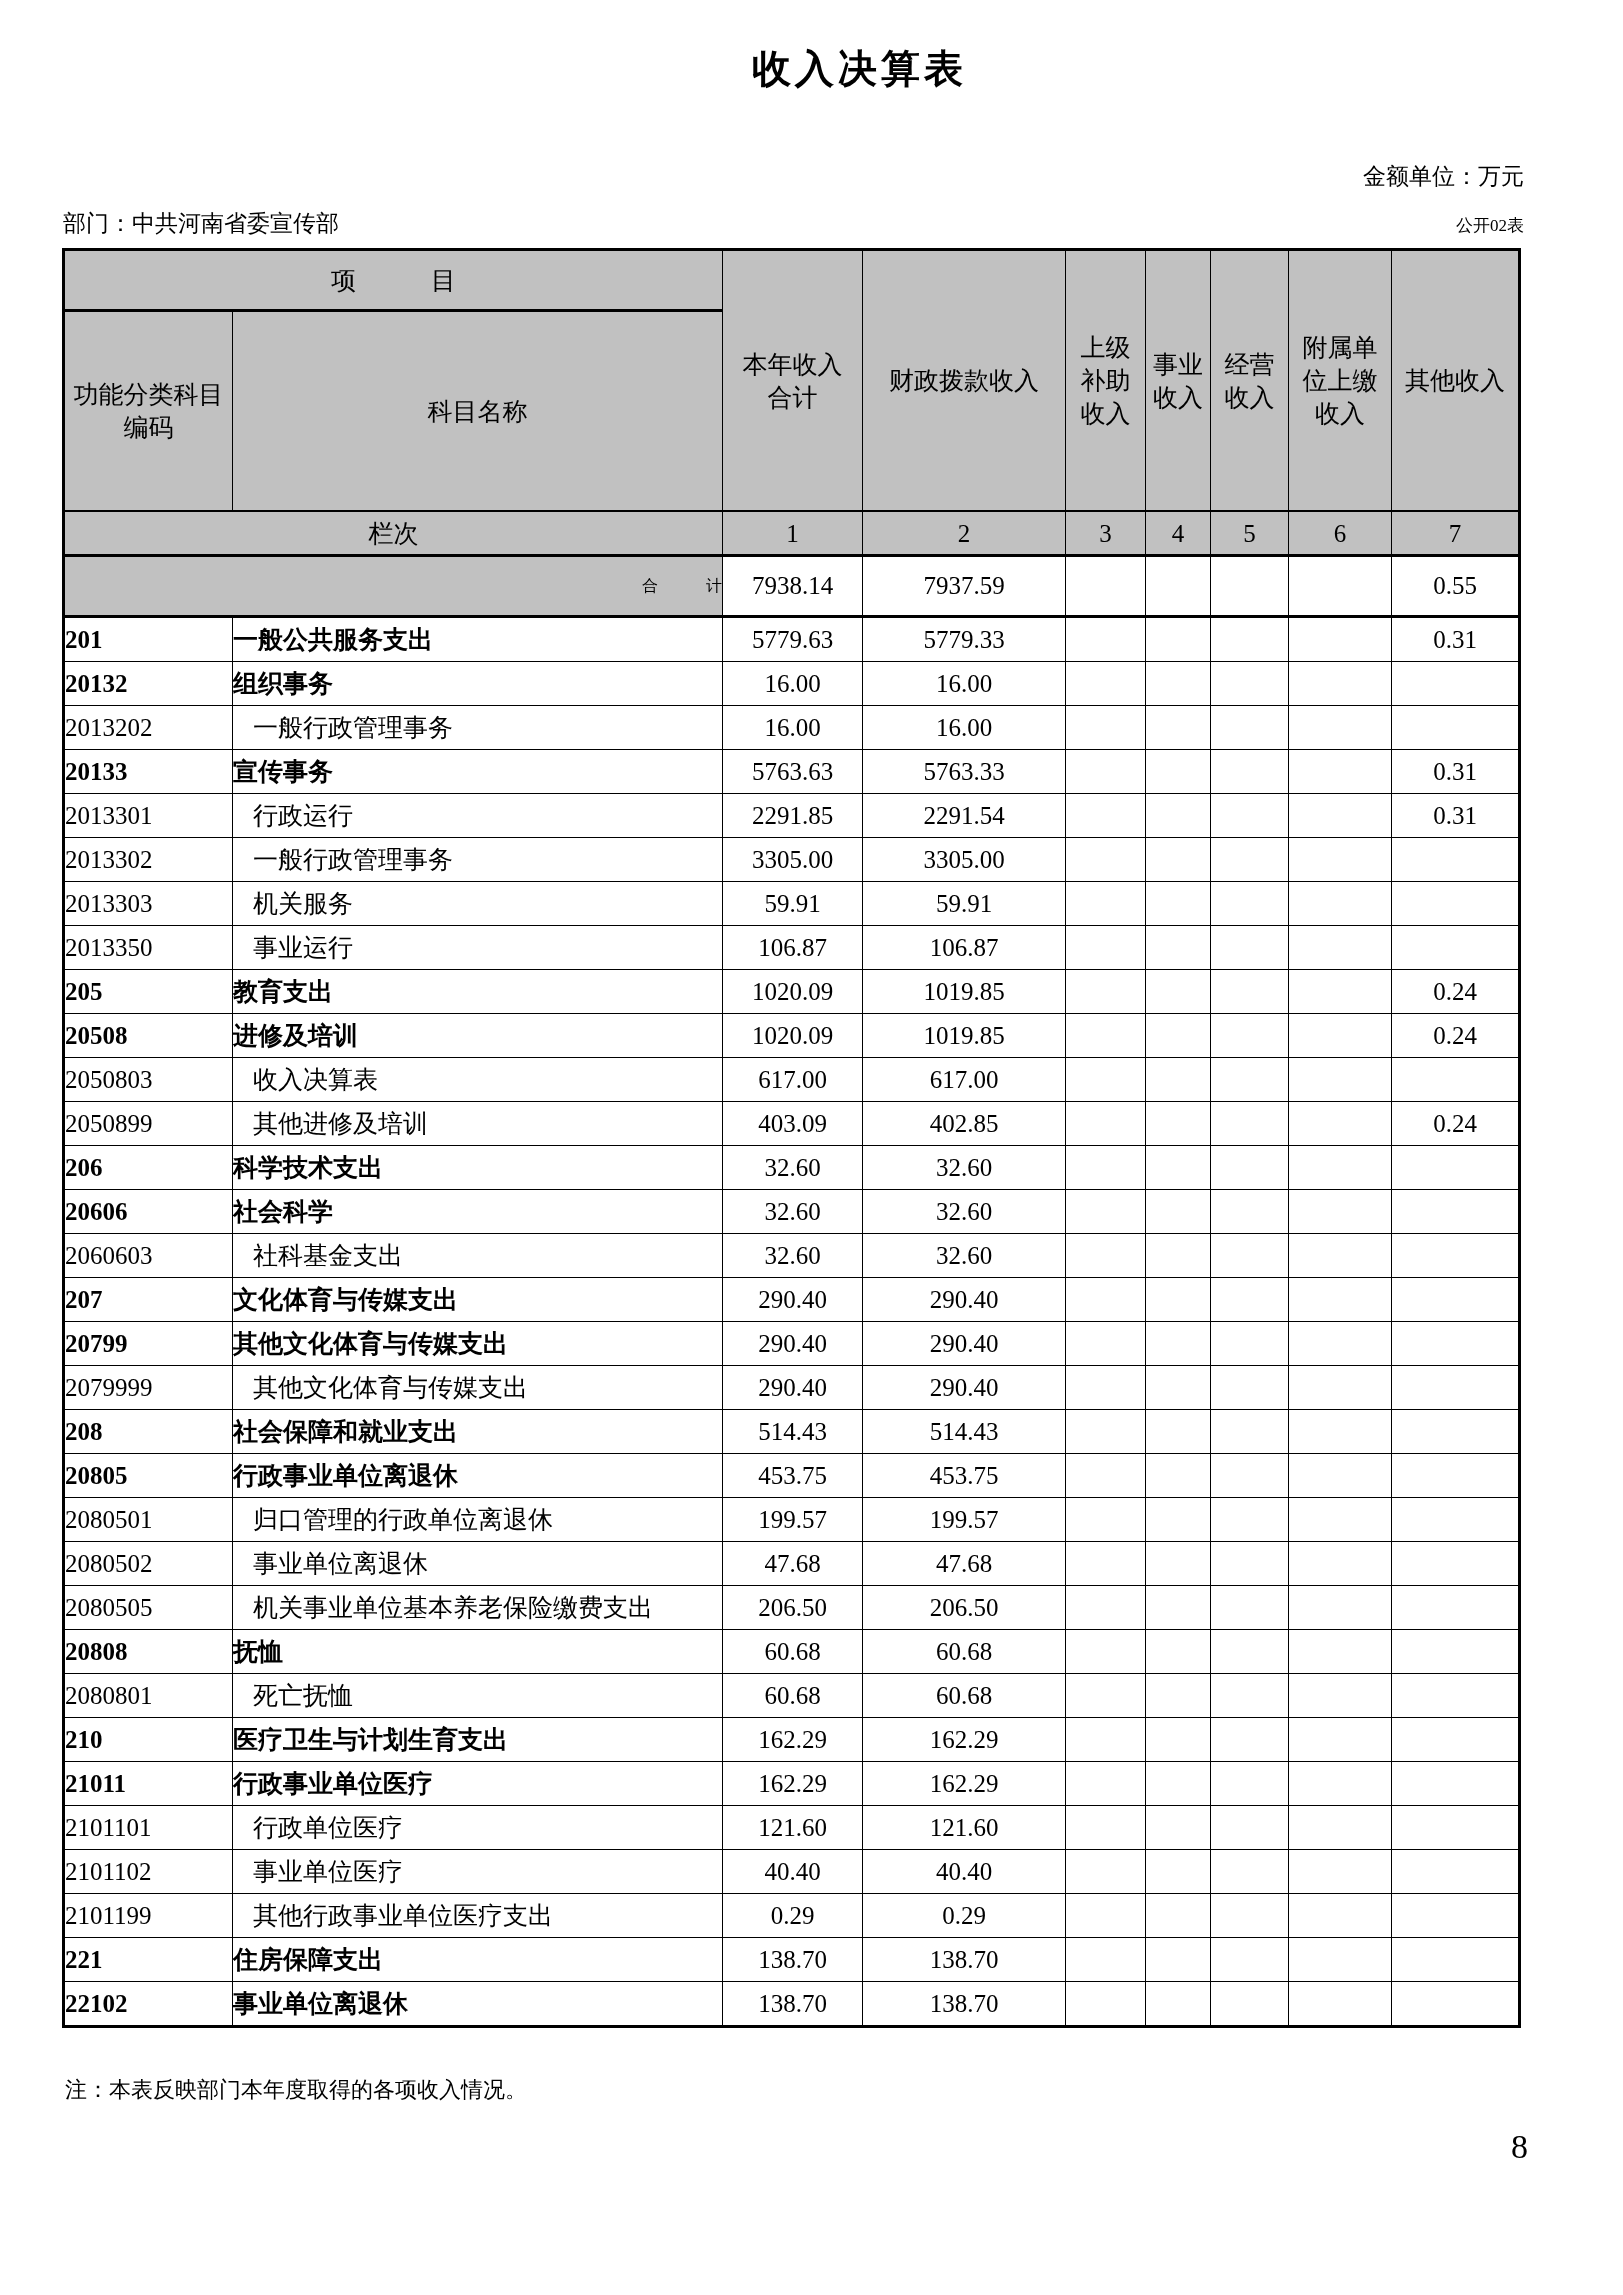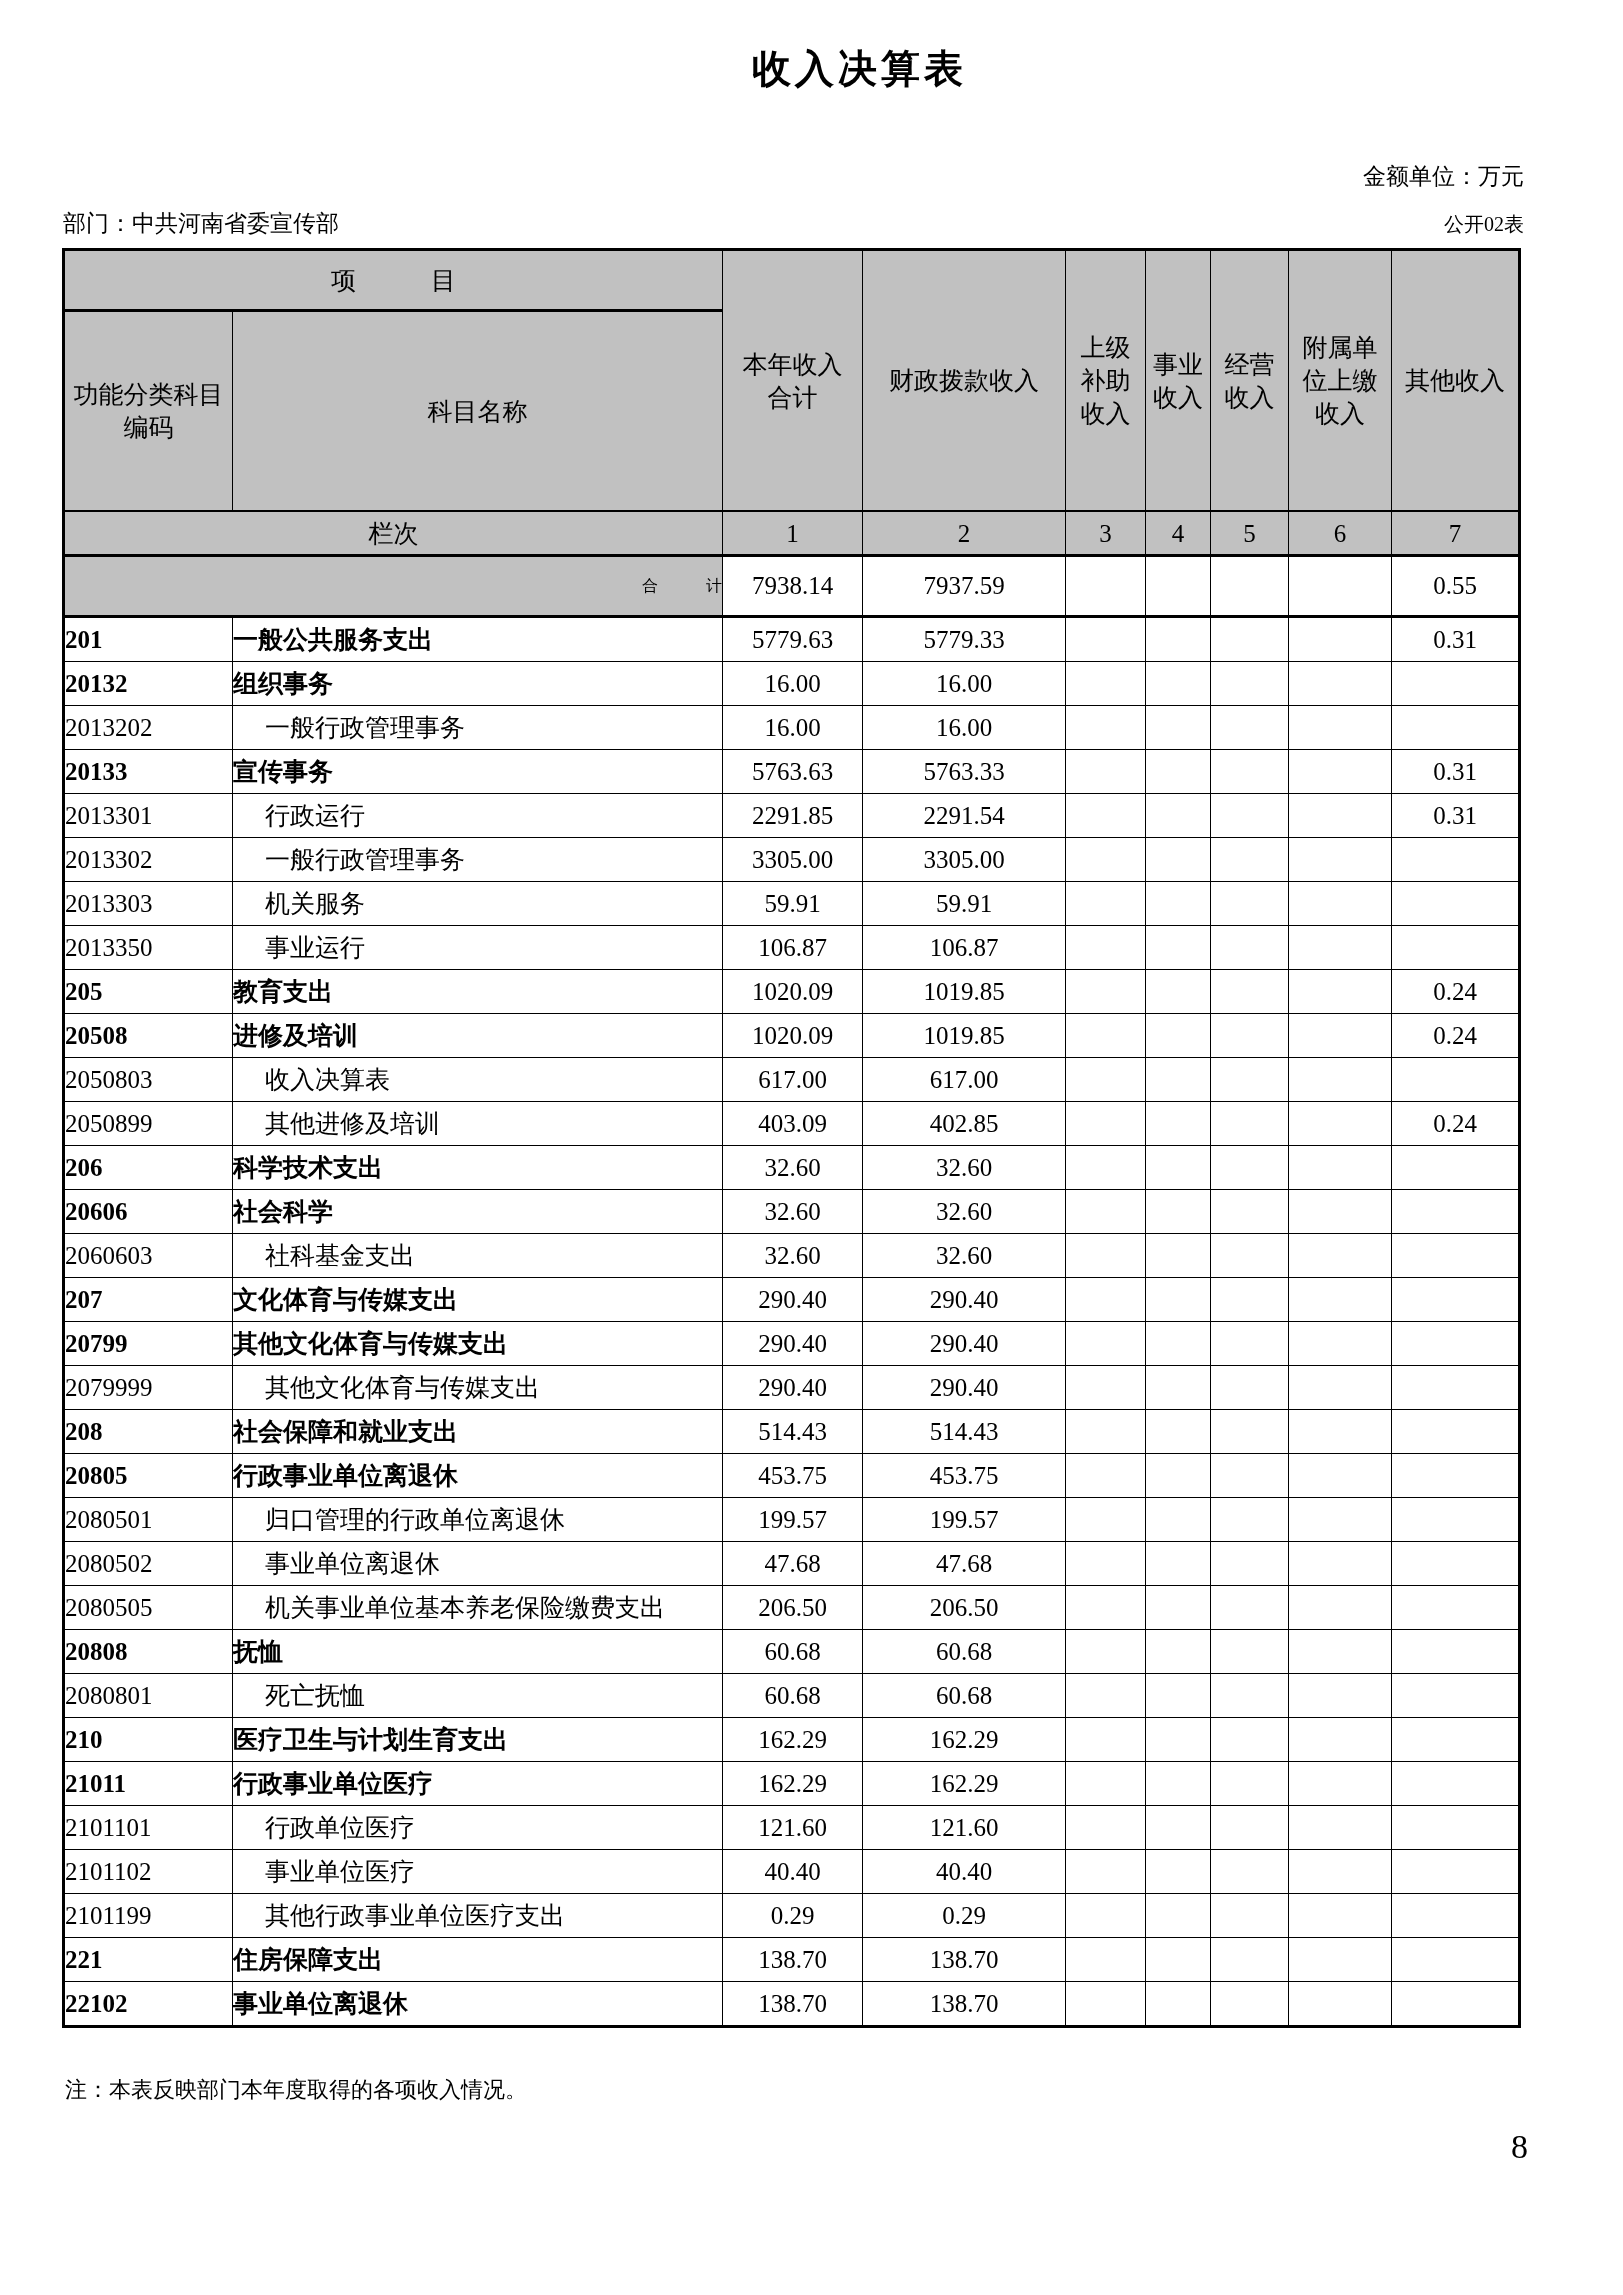--- a/index.html
+++ b/index.html
@@ -12,21 +12,21 @@
     text-align:center; font-size:39px; font-weight:bold; letter-spacing:4px;padding-left:48px;
   }
   .unit-line {
     position:absolute; top:161px; left:63px; width:1461px;
     text-align:right; font-size:23px;
   }
   .dept-line {
     position:absolute; top:208px; left:63px; width:1461px;
     font-size:23px; display:flex; justify-content:space-between; align-items:baseline;
   }
-  .dept-line .tcode { font-size:20px; }
+  .dept-line .tcode { font-size:17px; }
   .table-wrap { position:absolute; top:248px; left:62px; }
   table.fin {
     border-collapse:collapse; table-layout:fixed;
     border:3.2px solid #000;
   }
   table.fin th, table.fin td {
     border:1.6px solid #000; padding:0;
     font-weight:normal; vertical-align:middle;
     overflow:hidden;
   }
@@ -37,21 +37,21 @@
   tr.r-project th { height:58px; }
   tr.r-project th.project-cell { border-bottom-width:3.2px; }
   tr.r-sub th { height:198px; }
   tr.r-lanci th { height:42px; border-top-width:2.4px; border-bottom-width:3.2px; }
   tr.total-row td { height:58px; }
   tr.total-row td { border-bottom-width:3.2px; }
   tbody tr.data td { height:43px; }
   td.num { text-align:center; font-size:25px; }
   td.code-cell { text-align:left; padding-left:4.9px; font-size:25px; }
   td.name-cell { text-align:left; padding-left:7.3px; font-size:25px; }
-  td.name-cell.indent { padding-left:32px; }
+  td.name-cell.indent { padding-left:20px; }
   tr.bold td.code-cell, tr.bold td.name-cell { font-weight:bold; }
   td.total-label { text-align:right; font-size:16px; }
   .footnote { position:absolute; top:2075px; left:65px; font-size:22px; }
   .page-num { position:absolute; top:2128px; left:1511px; font-size:34px; }
 </style>
 </head>
 <body>
 
 <div class="title">收入决算表</div>
 

